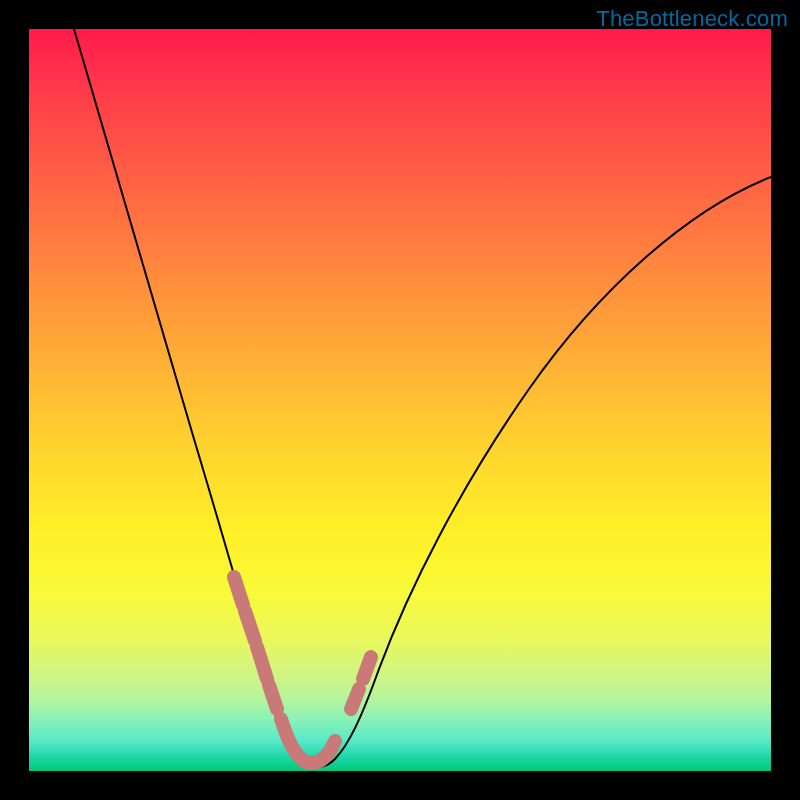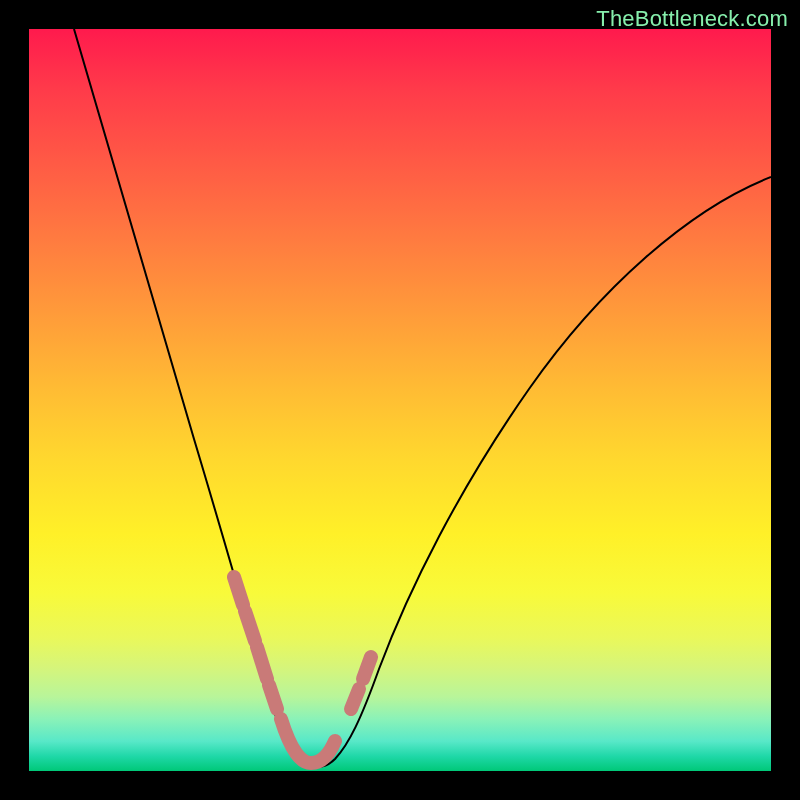--- a/index.html
+++ b/index.html
@@ -32,21 +32,21 @@
       #b8f59a 90%,
       #8af2b8 93%,
       #58e8c8 96%,
       #1fd8a8 98%,
       #00c878 100%);
   }
   .attribution {
     position: absolute;
     top: 6px;
     right: 12px;
-    color: #86efac;
+    color: #0369a1;
     font-size: 22px;
     letter-spacing: 0.2px;
     font-weight: 500;
   }
   svg.curve {
     position: absolute;
     left: 0;
     top: 0;
     width: 742px;
     height: 742px;

